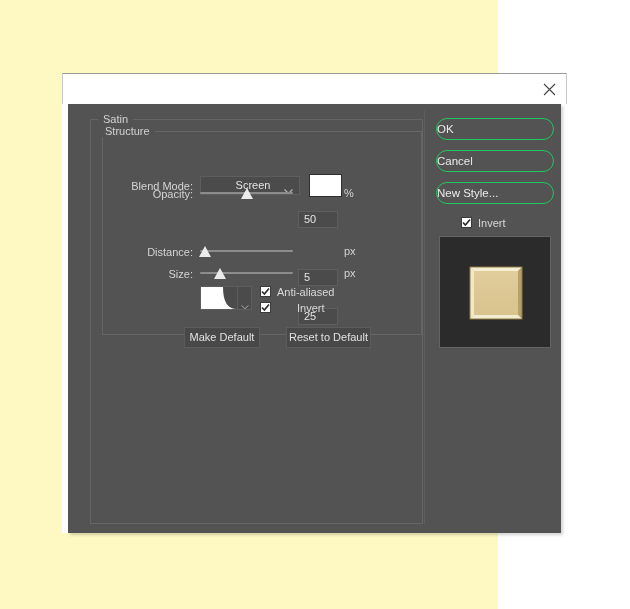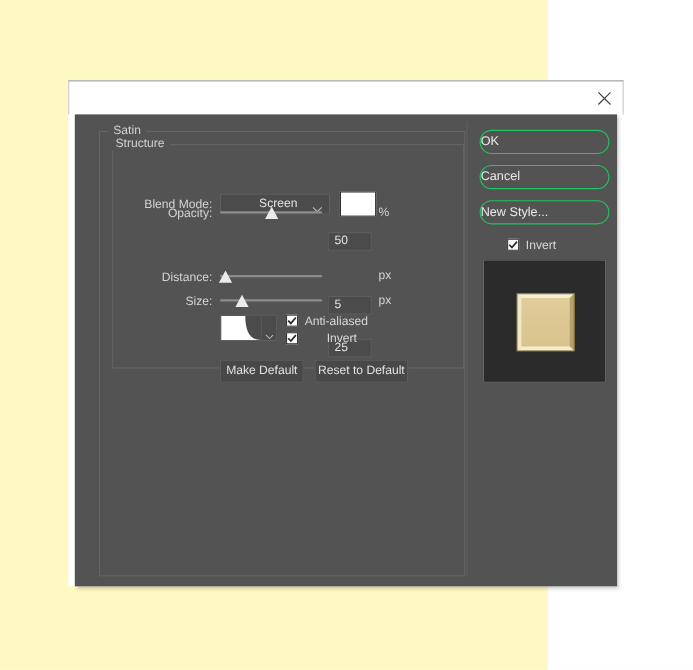--- a/index.html
+++ b/index.html
@@ -449,21 +449,21 @@
           <div class="cbrow" style="left:170px; top:14px;gap:20px;">
             <span class="cbox">
               <svg width="9" height="9" viewBox="0 0 9 9">
                   <path d="M1 4.5 L3.4 7 L8 1.6" stroke="#2b2b2b" stroke-width="1.6" fill="none"></path>
                 </svg>
             </span>
             <span class="cblabel">Invert</span>
           </div>
         </div>
 
-        <div class="btn-flat" style="left:110px; top:216px; width:76px;">Make Default</div>
+        <div class="btn-flat" style="left:94px; top:216px; width:76px;">Make Default</div>
         <div class="btn-flat" style="left:196px; top:216px; width:85px;">Reset to Default</div>
 
       </div>
 
       <div class="right-pane">
 
         <div class="btn-pill" style="top:7px;">OK</div>
         <div class="btn-pill" style="top:39px;">Cancel</div>
         <div class="btn-pill" style="top:71px;">New Style...</div>
 

